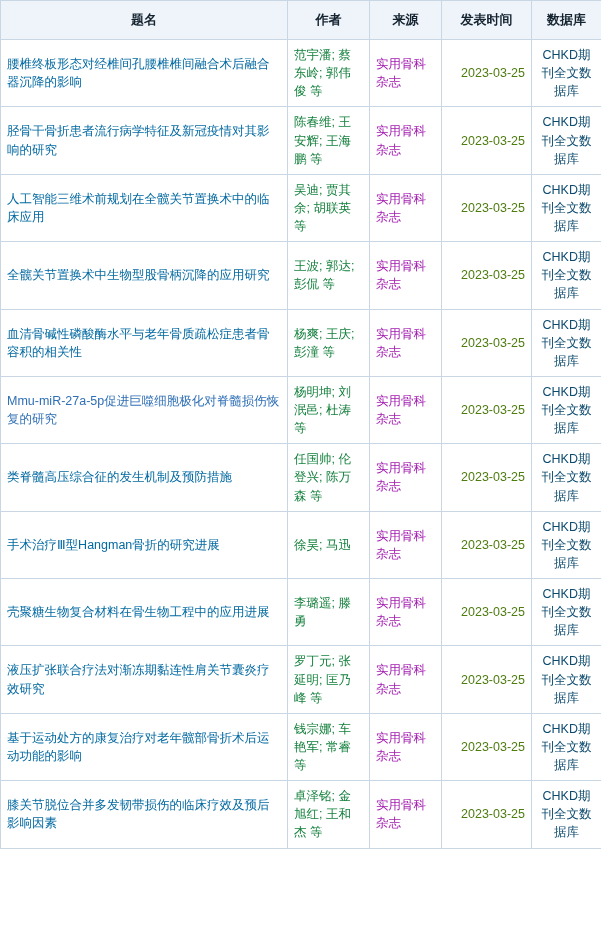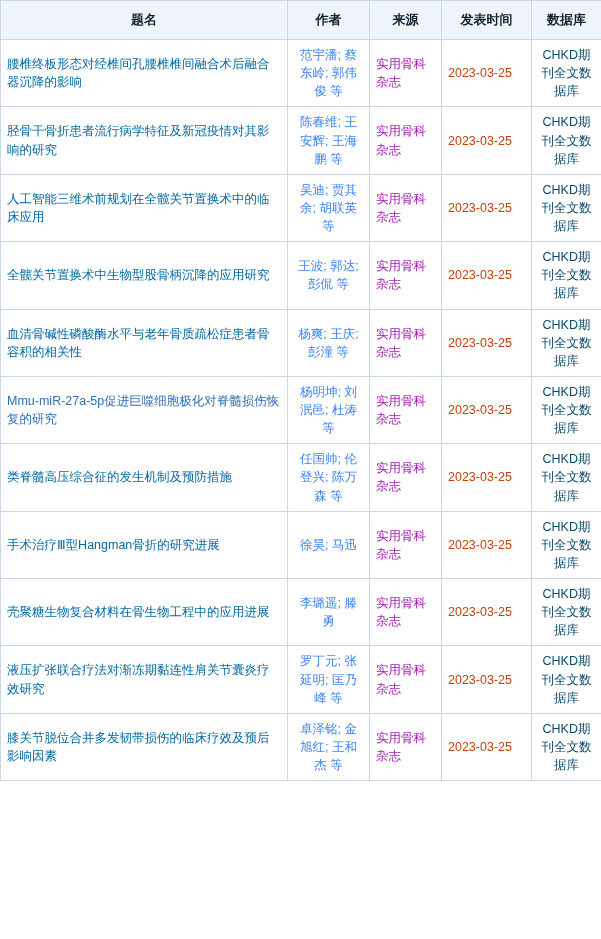--- a/index.html
+++ b/index.html
@@ -52,37 +52,37 @@
   }
   td.title .lnk {
     color: #0369a1;
     text-decoration: none;
     cursor: pointer;
   }
   td.title.link-blue .lnk {
     color: #2f6fb5;
   }
   td.author {
-    text-align: center;
+    text-align: left;
     font-size: 12px;
     padding-left: 6px;
     padding-right: 4px;
-    color: #3b82f6;
+    color: #15803d;
   }
   td.source {
     text-align: left;
     font-size: 12px;
     padding-left: 6px;
     padding-right: 4px;
     color: #a21caf;
   }
   td.date {
-    text-align: left;
+    text-align: right;
     font-size: 12px;
-    color: #c2410c;
+    color: #4d7c0f;
     white-space: nowrap;
   }
   td.db {
     text-align: center;
     font-size: 11.5px;
     color: #0c4a6e;
     line-height: 1.4;
     padding-left: 3px;
     padding-right: 3px;
   }
@@ -173,20 +173,27 @@
           <td class="db">CHKD期刊全文数据库</td>
         </tr>
         <tr>
           <td class="title"><a class="lnk">液压扩张联合疗法对渐冻期黏连性肩关节囊炎疗效研究</a></td>
           <td class="author">罗丁元; 张延明; 匡乃峰 等</td>
           <td class="source">实用骨科杂志</td>
           <td class="date">2023-03-25</td>
           <td class="db">CHKD期刊全文数据库</td>
         </tr>
         <tr>
+          <td class="title"><a class="lnk">基于运动处方的康复治疗对老年髋部骨折术后运动功能的影响</a></td>
+          <td class="author">钱宗娜; 车艳军; 常睿 等</td>
+          <td class="source">实用骨科杂志</td>
+          <td class="date">2023-03-25</td>
+          <td class="db">CHKD期刊全文数据库</td>
+        </tr>
+        <tr>
           <td class="title"><a class="lnk">膝关节脱位合并多发韧带损伤的临床疗效及预后影响因素</a></td>
           <td class="author">卓泽铭; 金旭红; 王和杰 等</td>
           <td class="source">实用骨科杂志</td>
           <td class="date">2023-03-25</td>
           <td class="db">CHKD期刊全文数据库</td>
         </tr>
       </tbody>
   </table>
 </div>
 

